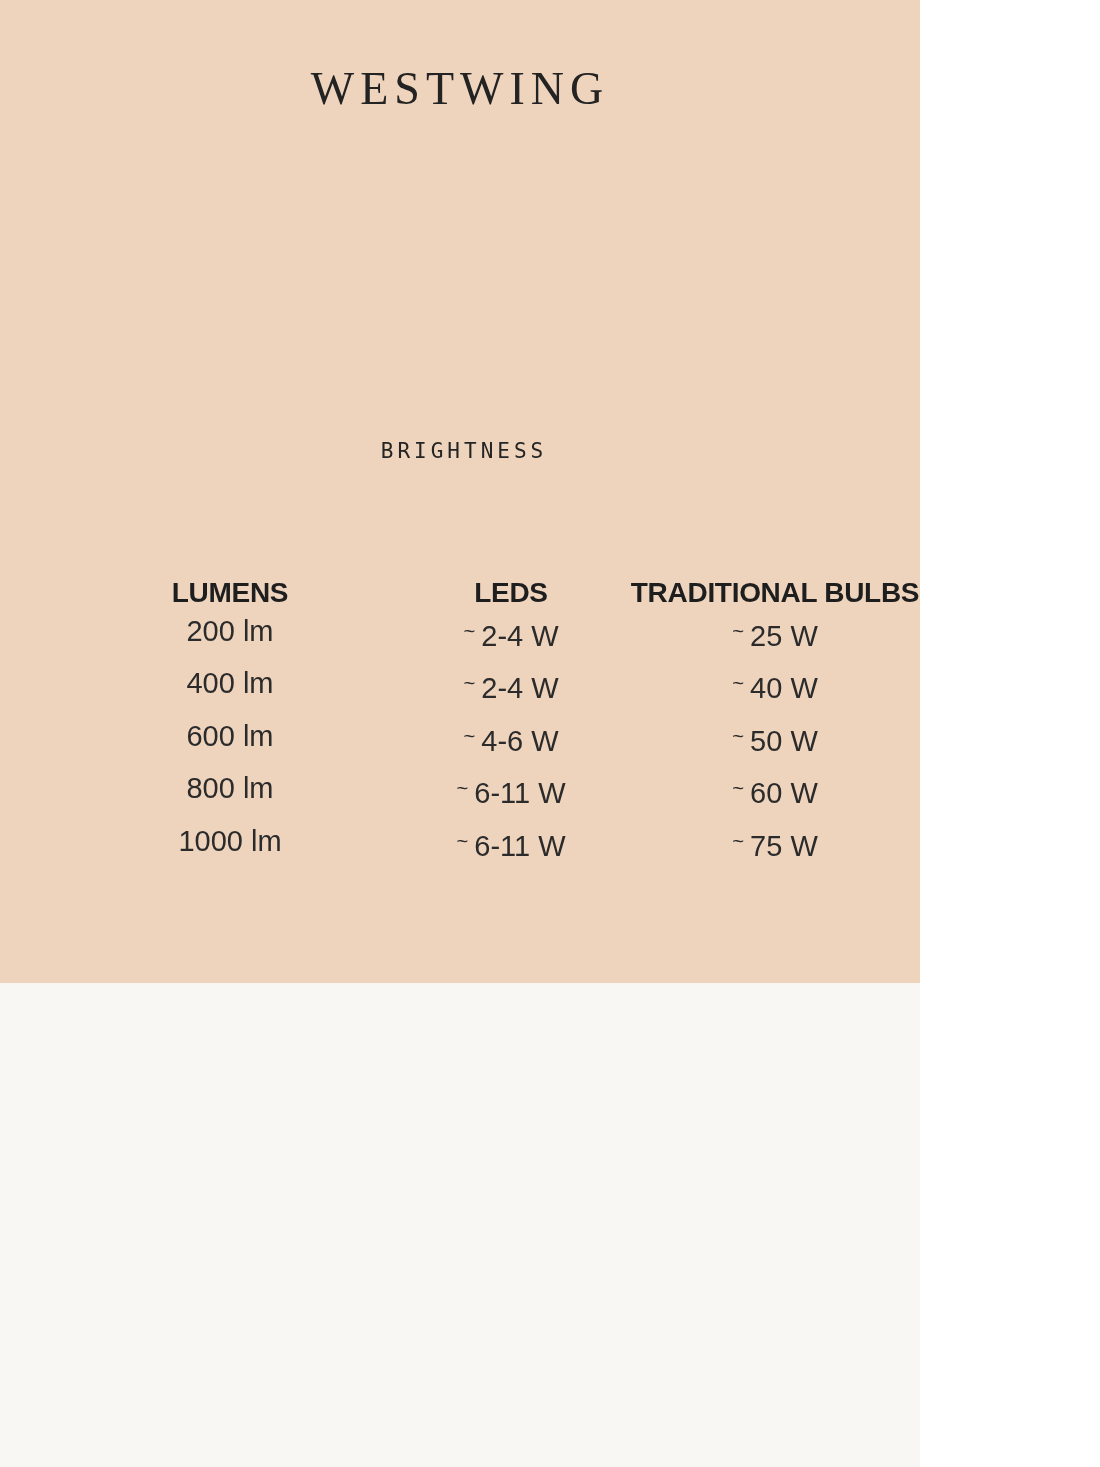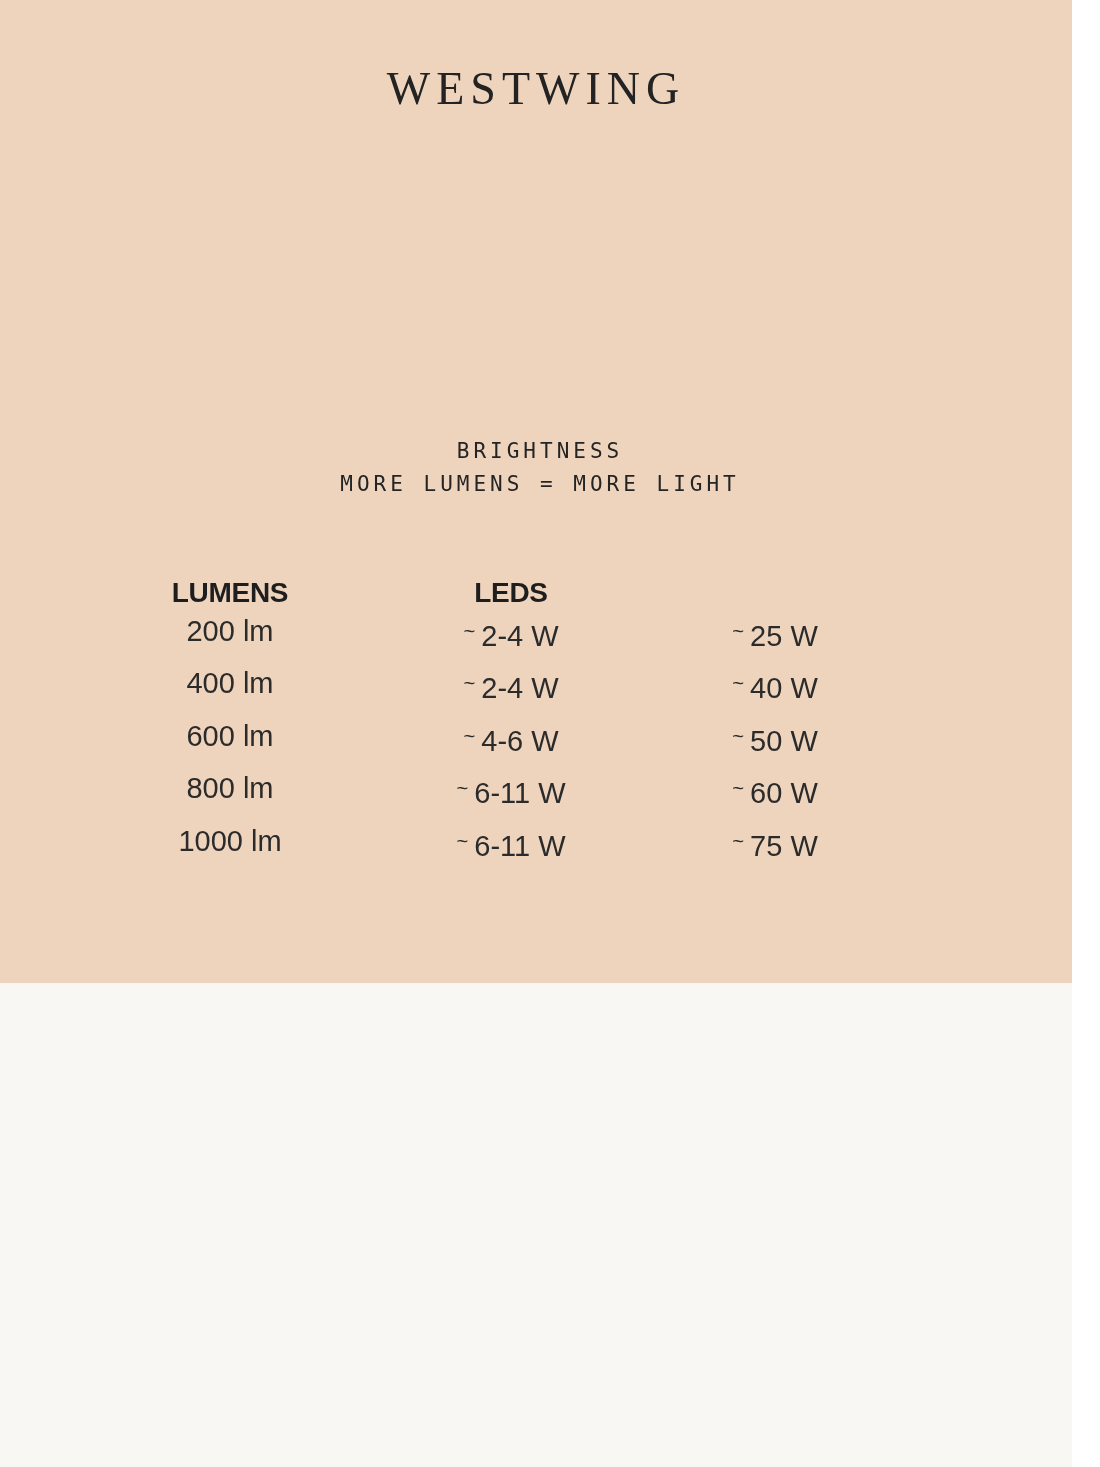--- a/index.html
+++ b/index.html
@@ -1,20 +1,20 @@
 <!DOCTYPE html>
 <html><head>
 <meta charset="utf-8">
 <style>
   html, body { margin: 0; padding: 0; }
   body { font-family: "Liberation Sans", sans-serif; }
 
   .page {
     position: relative;
-    width: 1072px;
+    width: 920px;
     height: 1467px;
     overflow: hidden;
     background: #4c1d95;
   }
 
   .top-section {
     position: absolute;
     left: 0; top: 0;
     width: 100%; height: 983px;
     background: #efd4bd;
@@ -101,28 +101,28 @@
 
 <div class="page">
 
   <div class="top-section">
 
     <div class="brand">WESTWING</div>
 
 
     <div class="section-heading heading-brightness">
       <div>BRIGHTNESS</div>
-      <div>MORE LUMENS = MORE LIGHT</div>
     </div>
 
     <div class="conv-table">
 
       <div class="t-headers">
         <span class="t-hcell c1">LUMENS</span>
         <span class="t-hcell c2">LEDS</span>
+        <span class="t-hcell c3">TRADITIONAL BULBS</span>
       </div>
 
       <div class="t-rows">
 
         <div class="t-row">
           <span class="t-cell c1">200 lm</span>
           <span class="t-cell c2"><span class="tilde">~</span><span>2-4 W</span></span>
           <span class="t-cell c3"><span class="tilde">~</span><span>25 W</span></span>
         </div>
 

